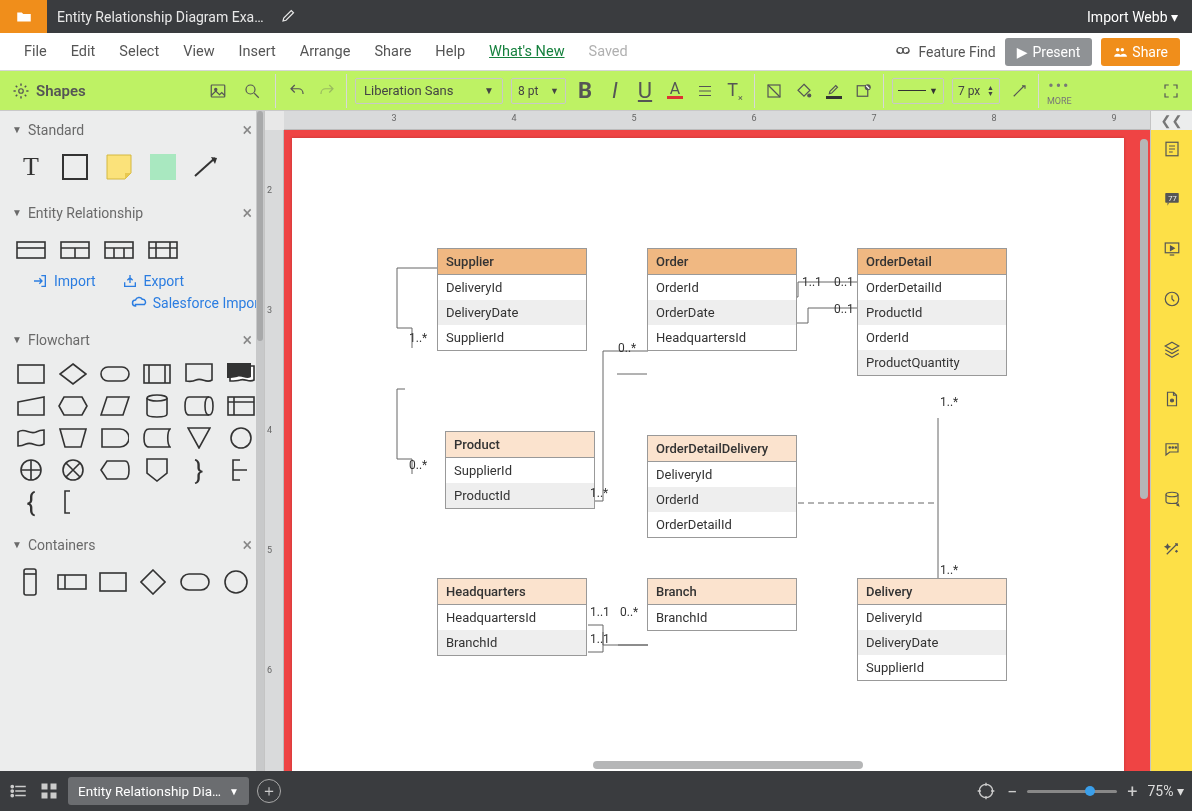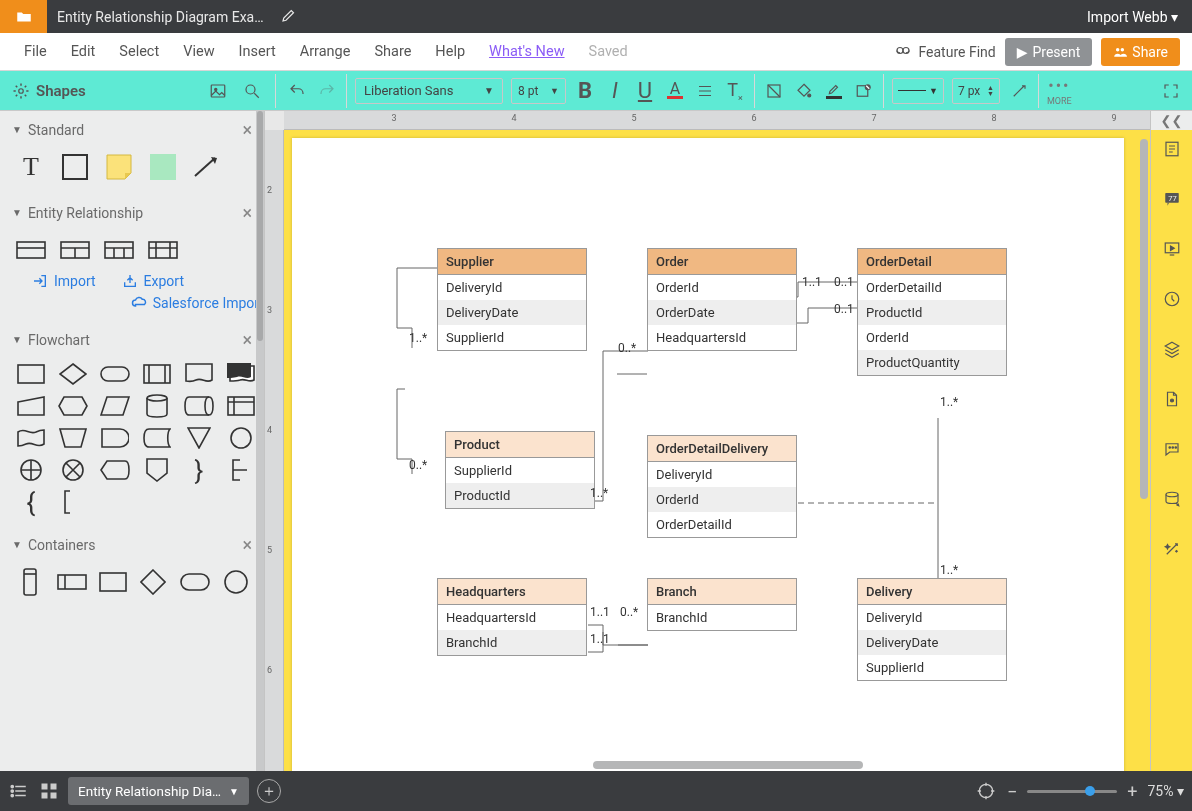--- a/index.html
+++ b/index.html
@@ -5,28 +5,28 @@
 *{box-sizing:border-box;margin:0;padding:0;font-family:-apple-system,BlinkMacSystemFont,"Segoe UI",Roboto,Arial,sans-serif}
 body{width:1192px;height:811px;overflow:hidden;background:#fff;font-size:13px;color:#333}
 .titlebar{height:33px;background:#3a3c3f;display:flex;align-items:center;color:#e8e8e8}
 .titlebar .folder-icon{width:47px;height:33px;background:#f08e1b;display:flex;align-items:center;justify-content:center}
 .titlebar .title{padding:0 10px;font-size:14px}
 .titlebar .pencil{margin-left:6px;cursor:pointer}
 .titlebar .spacer{flex:1}
 .titlebar .user{padding:0 14px;color:#fff;font-size:14px}
 .menubar{height:38px;background:#fff;border-bottom:1px solid #d6d6d6;display:flex;align-items:center;padding:0 12px;gap:0}
 .menubar .m{padding:0 12px;color:#555;font-size:14.5px;cursor:pointer}
-.menubar .m.link{color:#8b5cf6;text-decoration:underline}
+.menubar .m.link{color:#15803d;text-decoration:underline}
 .menubar .m.saved{color:#b0b0b0}
 .menubar .right{flex:1;display:flex;justify-content:flex-end;align-items:center;gap:9px}
 .menubar .featurefind{display:flex;align-items:center;gap:6px;color:#555;font-size:14px}
 .btn{height:28px;border-radius:3px;padding:0 12px;display:flex;align-items:center;gap:5px;font-size:14px;cursor:pointer;color:#fff}
 .btn.gray{background:#8f9295}
 .btn.orange{background:#f08e1b}
-.toolbar2{height:40px;background:#5eead4;border-bottom:1px solid #c9c9c9;display:flex;align-items:center}
+.toolbar2{height:40px;background:#bef264;border-bottom:1px solid #c9c9c9;display:flex;align-items:center}
 .tb-left{width:275px;display:flex;align-items:center;height:100%;padding:0 12px;gap:12px}
 .tb-left .shapes-lbl{display:flex;align-items:center;gap:6px;font-size:15px;font-weight:600;color:#555}
 .tb-left .spacer{flex:1}
 .tb-right{flex:1;display:flex;align-items:center;padding:0 10px;gap:8px}
 .vr{width:1px;height:34px;background:#d8d8d8}
 .ic{width:22px;height:22px;display:flex;align-items:center;justify-content:center;color:#555}
 .font-sel{width:148px;height:26px;border:1px solid #c8c8c8;border-radius:2px;display:flex;align-items:center;padding:0 8px;font-size:13px;color:#444;justify-content:space-between}
 .size-sel{width:55px;height:26px;border:1px solid #c8c8c8;border-radius:2px;display:flex;align-items:center;padding:0 6px;font-size:12px;justify-content:space-between;color:#444}
 .px-sel{width:48px;height:26px;border:1px solid #c8c8c8;border-radius:2px;display:flex;align-items:center;padding:0 5px;font-size:12px;justify-content:space-between;color:#444}
 .line-box{width:52px;height:26px;border:1px solid #c8c8c8;border-radius:2px;display:flex;align-items:center;justify-content:space-between;padding:0 5px}
@@ -47,21 +47,21 @@
 .fg{width:30px;height:24px;display:flex;align-items:center;justify-content:center}
 .contgrid{display:flex;gap:12px;padding:4px 14px 12px 16px}
 .import-data{position:absolute;bottom:0;left:0;right:0;height:40px;background:#fff;border-top:1px solid #d4d4d4;display:flex;align-items:center;justify-content:center;gap:8px;color:#666;font-size:15px;cursor:pointer}
 .scrollhint{position:absolute;right:0;top:0;width:8px;height:100%;background:#c8c9ca}
 .scrollhint .thumb{position:absolute;left:1px;top:0;width:6px;height:230px;background:#a8a9aa;border-radius:3px}
 .canvas-area{flex:1;position:relative;background:#e8e8e8;overflow:hidden}
 .ruler-h{position:absolute;top:0;left:19px;right:42px;height:19px;background:#d9dadb;border-bottom:1px solid #bbb;font-size:9px;color:#666}
 .ruler-v{position:absolute;top:19px;left:0;width:19px;bottom:0;background:#d9dadb;border-right:1px solid #bbb;font-size:9px;color:#666}
 .rtick{position:absolute;top:2px;transform:translateX(-50%)}
 .vtick{position:absolute;left:2px;transform:translateY(-50%)}
-.canvas-bg{position:absolute;top:19px;left:19px;right:42px;bottom:0;background:#fde047}
+.canvas-bg{position:absolute;top:19px;left:19px;right:42px;bottom:0;background:#ef4444}
 .page{position:absolute;top:8px;left:8px;width:832px;height:640px;background:#fff;box-shadow:0 0 3px rgba(0,0,0,.2)}
 .entity{position:absolute;width:150px;border:1px solid #999;background:#fff;font-size:13px}
 .entity .eh{background:#f0b882;padding:5px 8px;font-weight:500;border-bottom:1px solid #999}
 .entity.lite .eh{background:#fbe3ce}
 .entity .er{padding:5px 8px}
 .entity .er.alt{background:#eee}
 .card-lbl{position:absolute;font-size:12px;color:#333;background:transparent}
 .edge{stroke:#666;stroke-width:1;fill:none}
 .edge.dash{stroke-dasharray:6 4}
 .rsidebar{width:42px;background:#fde047;border-left:1px solid #c4c4c4;display:flex;flex-direction:column;align-items:center;padding-top:8px;gap:28px;position:absolute;right:0;top:19px;bottom:0}

